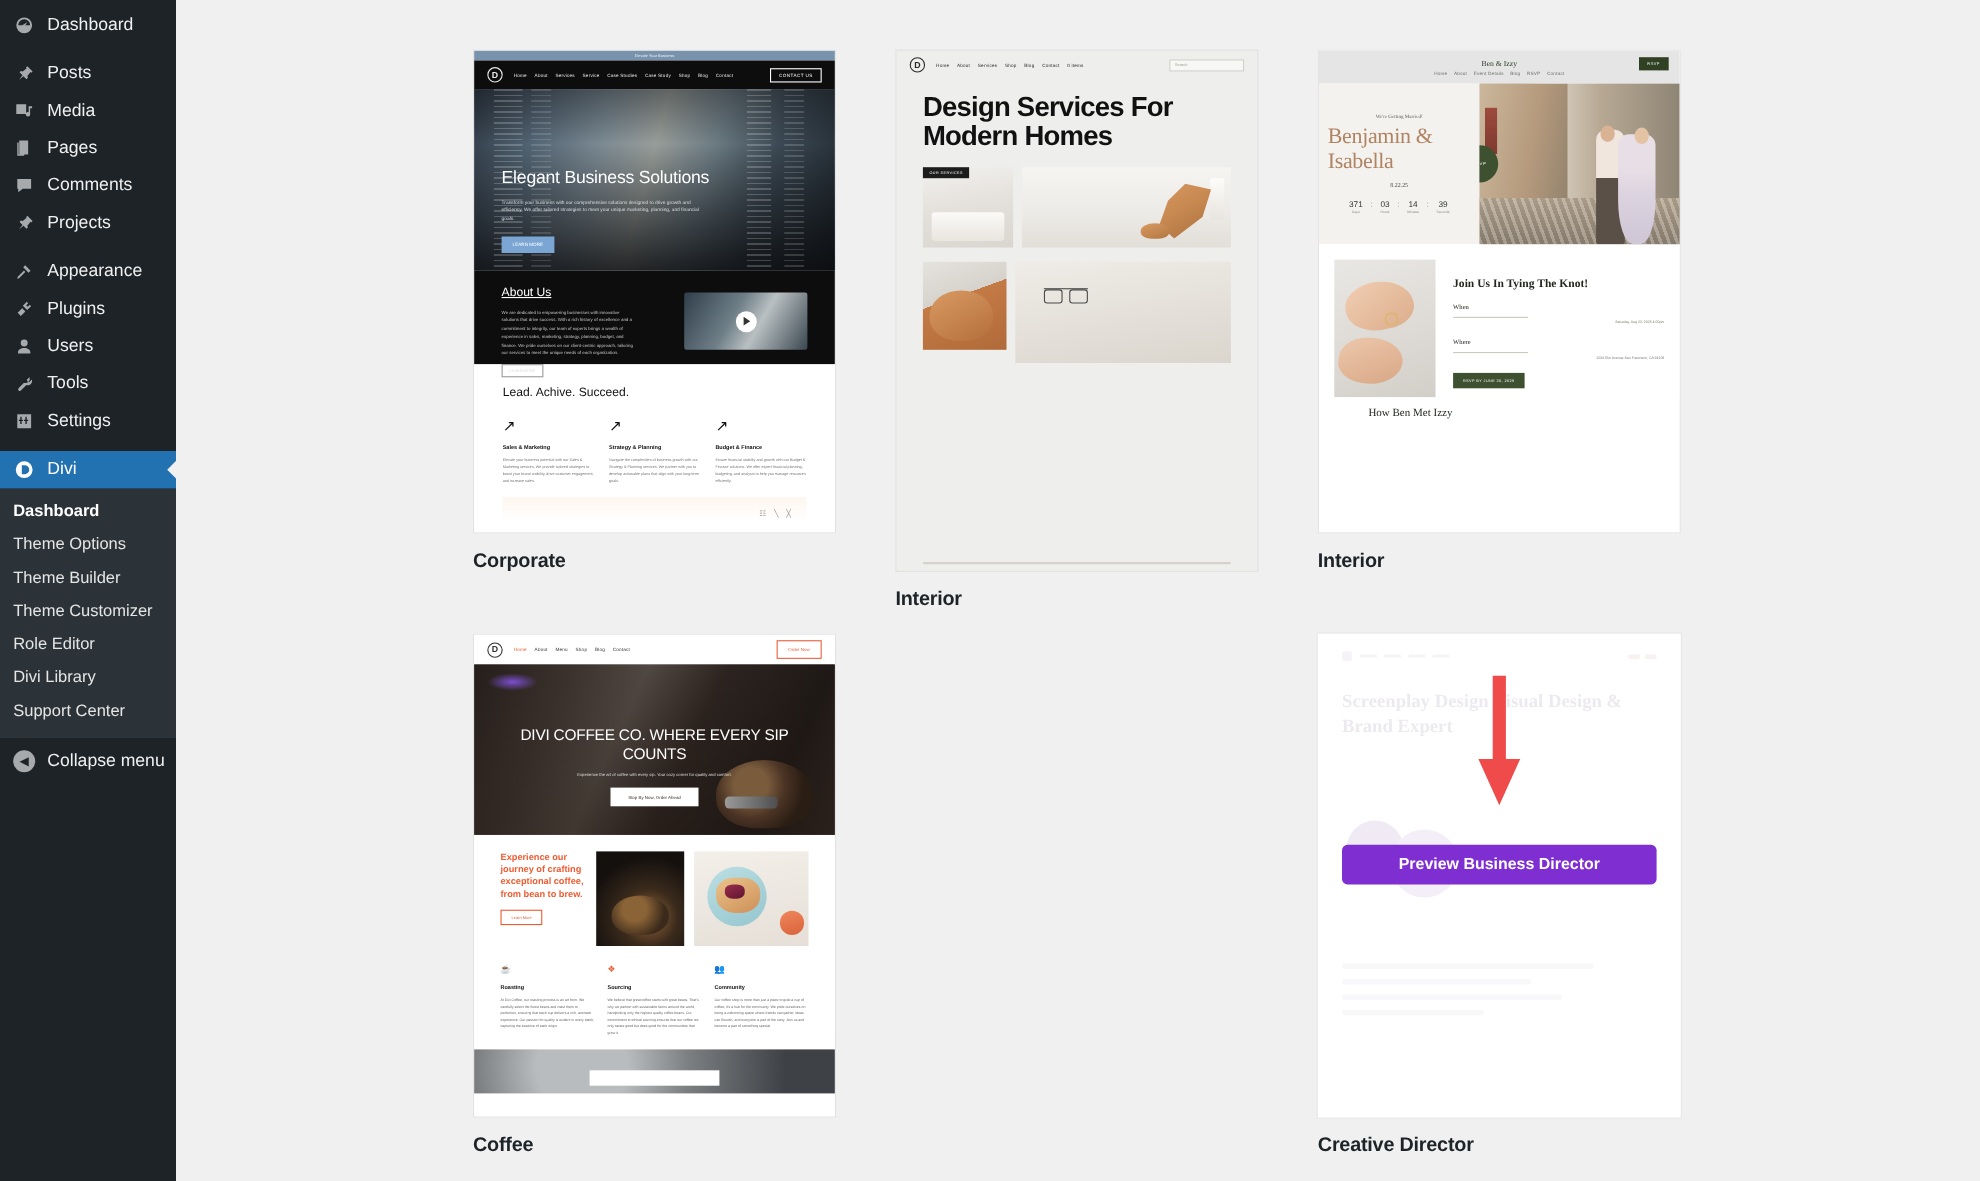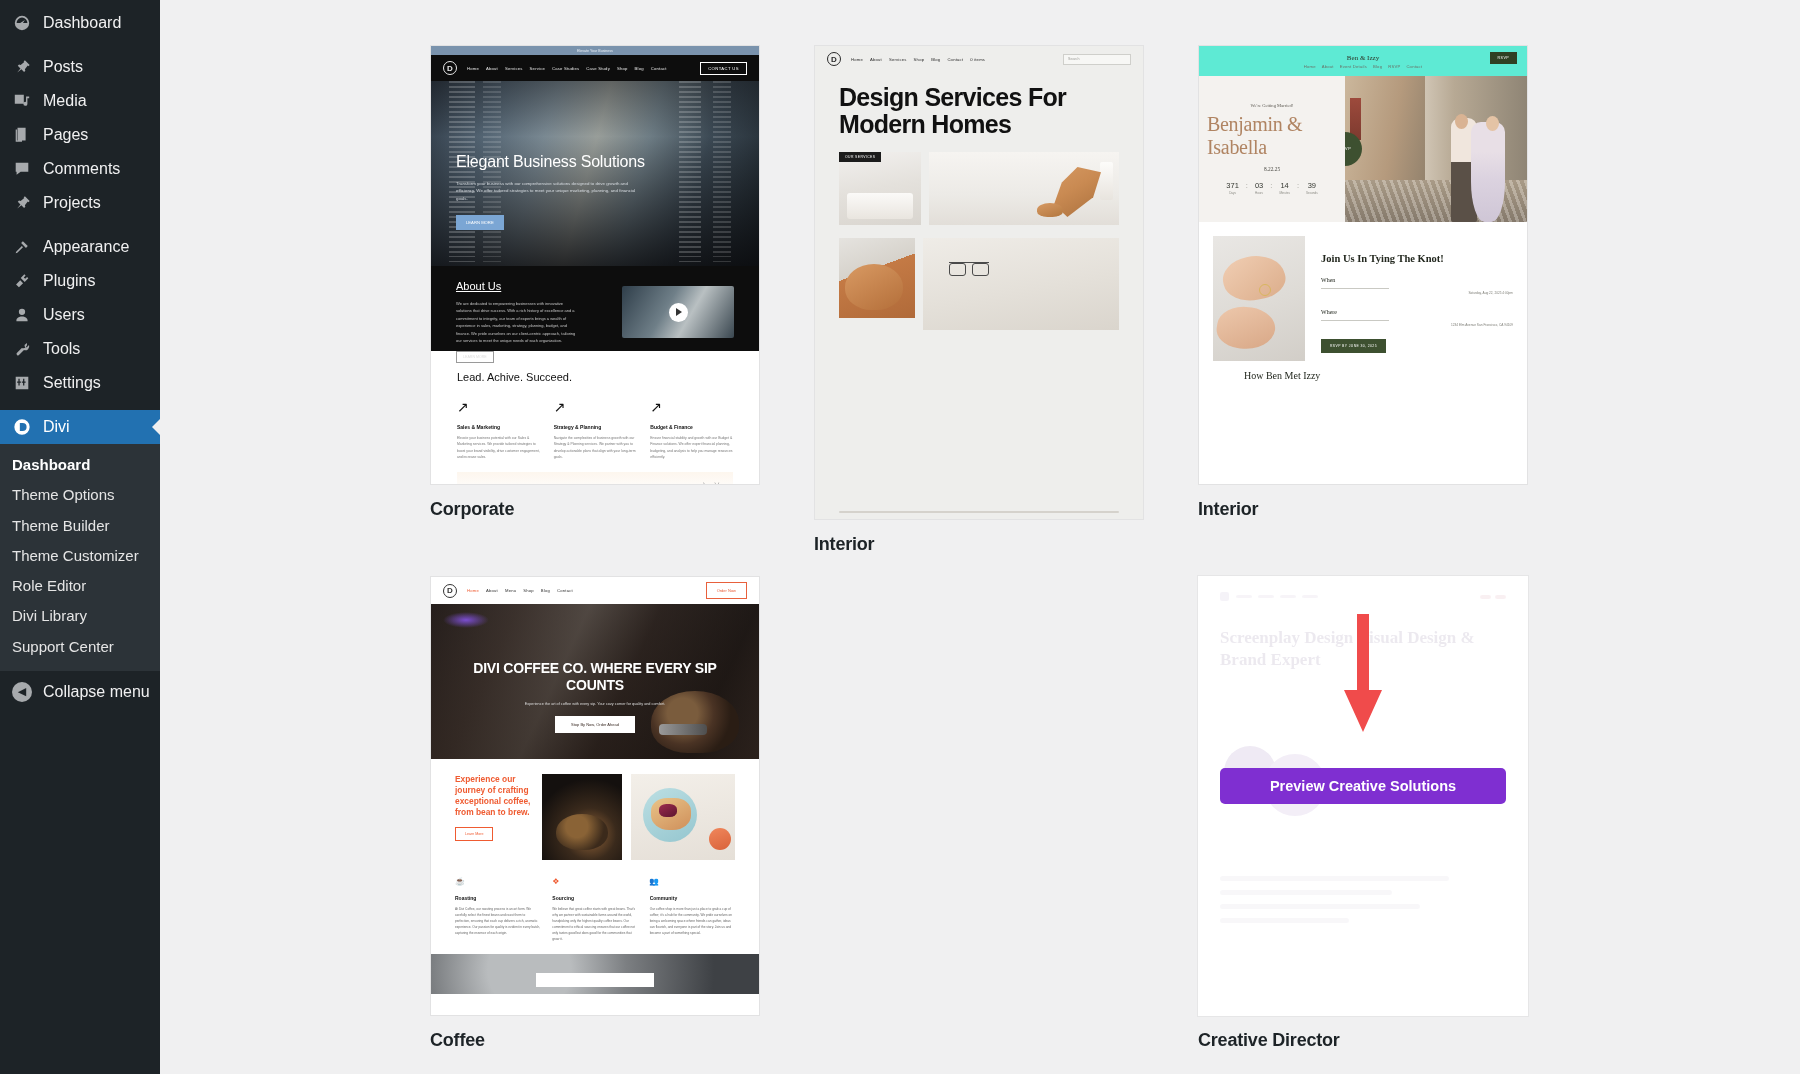--- a/index.html
+++ b/index.html
@@ -101,21 +101,21 @@
   .corp-topbar span { font-size: 3.6px; color: #e8eef4; }
   .corp-nav {
     background: #0d0d0d; color: #e8e8e8; height: 26px;
     display: flex; align-items: center; padding: 0 12px;
   }
   .corp-cta {
     margin-left: auto; border: 1px solid #fff; color: #fff;
     font-size: 4.2px; padding: 3px 7px; letter-spacing: .4px;
   }
   .corp-hero {
-    height: 185px; position: relative; overflow: hidden;
+    height: 165px; position: relative; overflow: hidden;
     background:
       linear-gradient(180deg, rgba(10,10,12,.55) 0%, rgba(10,10,12,.25) 30%, rgba(8,8,10,.85) 100%),
       linear-gradient(105deg,#3c4b5a 0%,#6d8497 18%,#9fb3bf 34%,#c8cfc9 48%,#8fa3ad 62%,#4d5f6d 78%,#253038 100%);
   }
   .corp-bldg {
     position: absolute; top: 0; bottom: 0;
     background: repeating-linear-gradient(
       180deg, rgba(255,255,255,.20) 0 1.5px, rgba(0,0,0,0) 1.5px 5px);
   }
   .corp-hero-txt { position: absolute; left: 25px; top: 72px; color: #fff; }
@@ -248,21 +248,21 @@
     border: 1.4px solid #4a4a4a; border-radius: 3px;
   }
   .glasses::before { left: 0; } .glasses::after { right: 0; }
   .int-scroll {
     position: absolute; left: 24px; right: 24px; bottom: 6px;
     height: 2.5px; background: #d5d2cc; border-radius: 2px;
   }
 
   
   .wed-nav {
-    height: 30px; background: #5eead4; position: relative;
+    height: 30px; background: #e5e5e5; position: relative;
     display: flex; flex-direction: column; align-items: center;
     justify-content: center; gap: 2px;
   }
   .wed-brand { font-family: "Liberation Serif", serif; font-size: 7px; color: #2e3a2c; }
   .wed-navlinks { display: flex; gap: 6px; color: #6a7268; }
   .wed-rsvp-top {
     position: absolute; right: 10px; top: 6px;
     background: #2f4023; color: #fff; font-size: 3.6px;
     padding: 4px 8px; letter-spacing: .4px;
   }
@@ -391,21 +391,21 @@
   .cof-portafilter {
     position: absolute; right: 52px; bottom: 24px; width: 48px; height: 11px;
     border-radius: 4px; background: linear-gradient(90deg,#9a9a9a,#4e4e4e);
   }
   .cof-purple {
     position: absolute; left: 12px; top: 8px; width: 46px; height: 16px;
     background: radial-gradient(ellipse at center,#7b4ed0 0%, rgba(80,40,140,0) 70%);
   }
   .cof-hero-txt { position: absolute; left: 0; right: 0; top: 56px; text-align: center; color: #fff; }
   .cof-hero-txt h2 {
-    font-size: 14px; font-weight: bold; line-height: 1.22; letter-spacing: -.2px;
+    font-size: 14px; font-weight: normal; line-height: 1.22; letter-spacing: -.2px;
     padding: 0 30px;
   }
   .cof-hero-txt p { font-size: 3.8px; margin-top: 8px; color: #ddd; }
   .cof-hero-btn {
     display: inline-block; margin-top: 10px; background: #fff; color: #3a2b24;
     font-size: 4px; padding: 6px 16px;
   }
   .cof-mid { display: flex; gap: 9px; padding: 15px 24px 0; background: #fff; }
   .cof-left { width: 78px; }
   .cof-left h3 {
@@ -921,20 +921,20 @@
             <div class="lrow w80"></div>
               <div class="lrow w60"></div>
             <div class="lrow w70"></div>
               <div class="lrow w45"></div>
           </div>
           <div class="cd-arrow">
             <svg viewBox="0 0 44 120">
               <path d="M16 0 h12 v76 h13 L22 118 L3 76 h13 z" fill="#f04b4b"></path>
             </svg>
           </div>
-          <div class="cd-btn cd-btn-preview">Preview Creative Solutions</div>
+          <div class="cd-btn cd-btn-preview">Preview Business Director</div>
         </div>
         <div class="card-title">Creative Director</div>
       </div>
 
     </div>
   </main>
 </div>
 
 </body></html>

